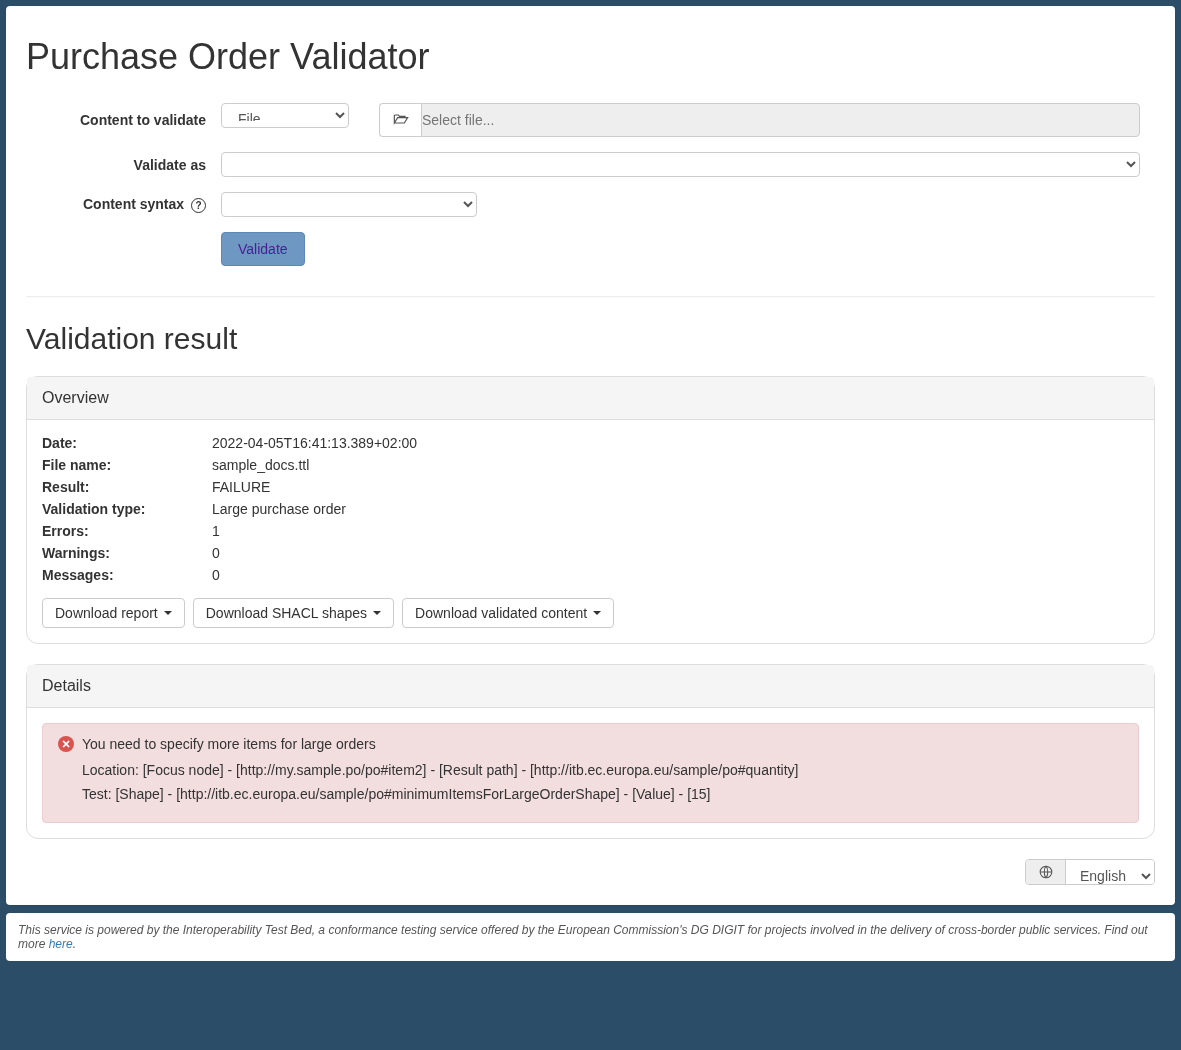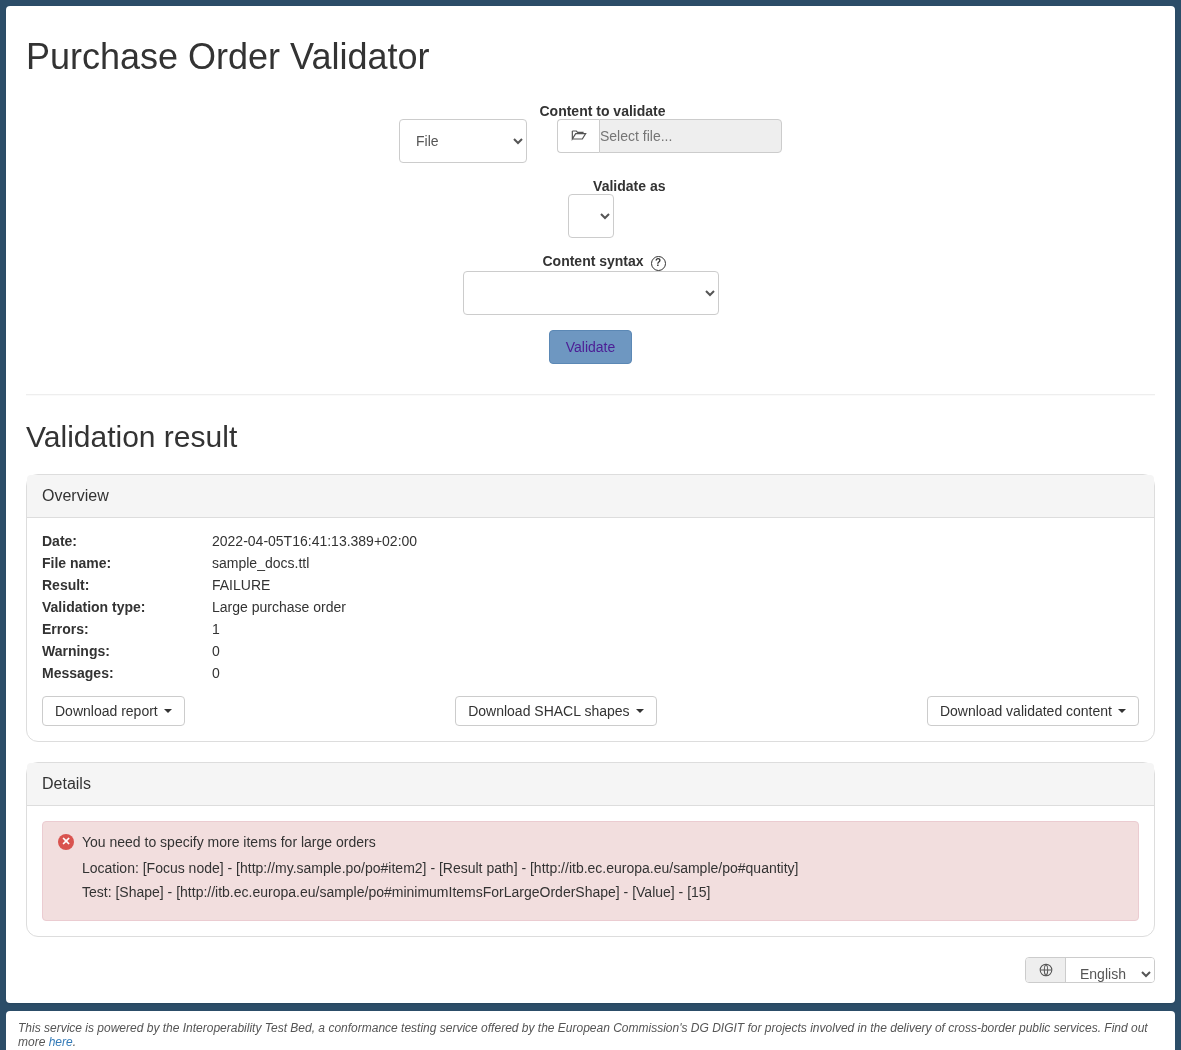--- a/index.html
+++ b/index.html
@@ -34,21 +34,20 @@
     color: #333;
     margin: 0 0 20px 0;
   }
   .form-area {
     padding: 0 15px;
   }
   .form-row {
     display: flex;
     align-items: center;
     margin-bottom: 15px;
-    flex-direction: column;
   }
   .form-label {
     width: 180px;
     text-align: right;
     padding-right: 15px;
     font-weight: 700;
     color: #333;
     font-size: 14px;
   }
   .form-label .qicon {
@@ -63,21 +62,21 @@
     font-weight: 700;
     margin-left: 3px;
     line-height: 1;
   }
   .form-controls {
     flex: 1;
     display: flex;
     gap: 30px;
   }
   select.form-select {
-    height: 44px;
+    height: 25px;
     border: 1px solid #ccc;
     border-radius: 4px;
     background: #fff;
     padding: 6px 12px;
     font-size: 14px;
     color: #555;
   }
   select.small { width: 128px; }
   select.med { width: 256px; }
   select.full { flex: 1; width: 100%; }
@@ -161,21 +160,20 @@
     font-weight: 700;
     color: #333;
   }
   .kv-val {
     color: #333;
   }
   .download-btns {
     display: flex;
     gap: 8px;
     margin-top: 15px;
-    justify-content: space-between;
   }
   .caret {
     display: inline-block;
     width: 0; height: 0;
     border-left: 4px solid transparent;
     border-right: 4px solid transparent;
     border-top: 4px solid #333;
     margin-left: 2px;
   }
   .error-block {

